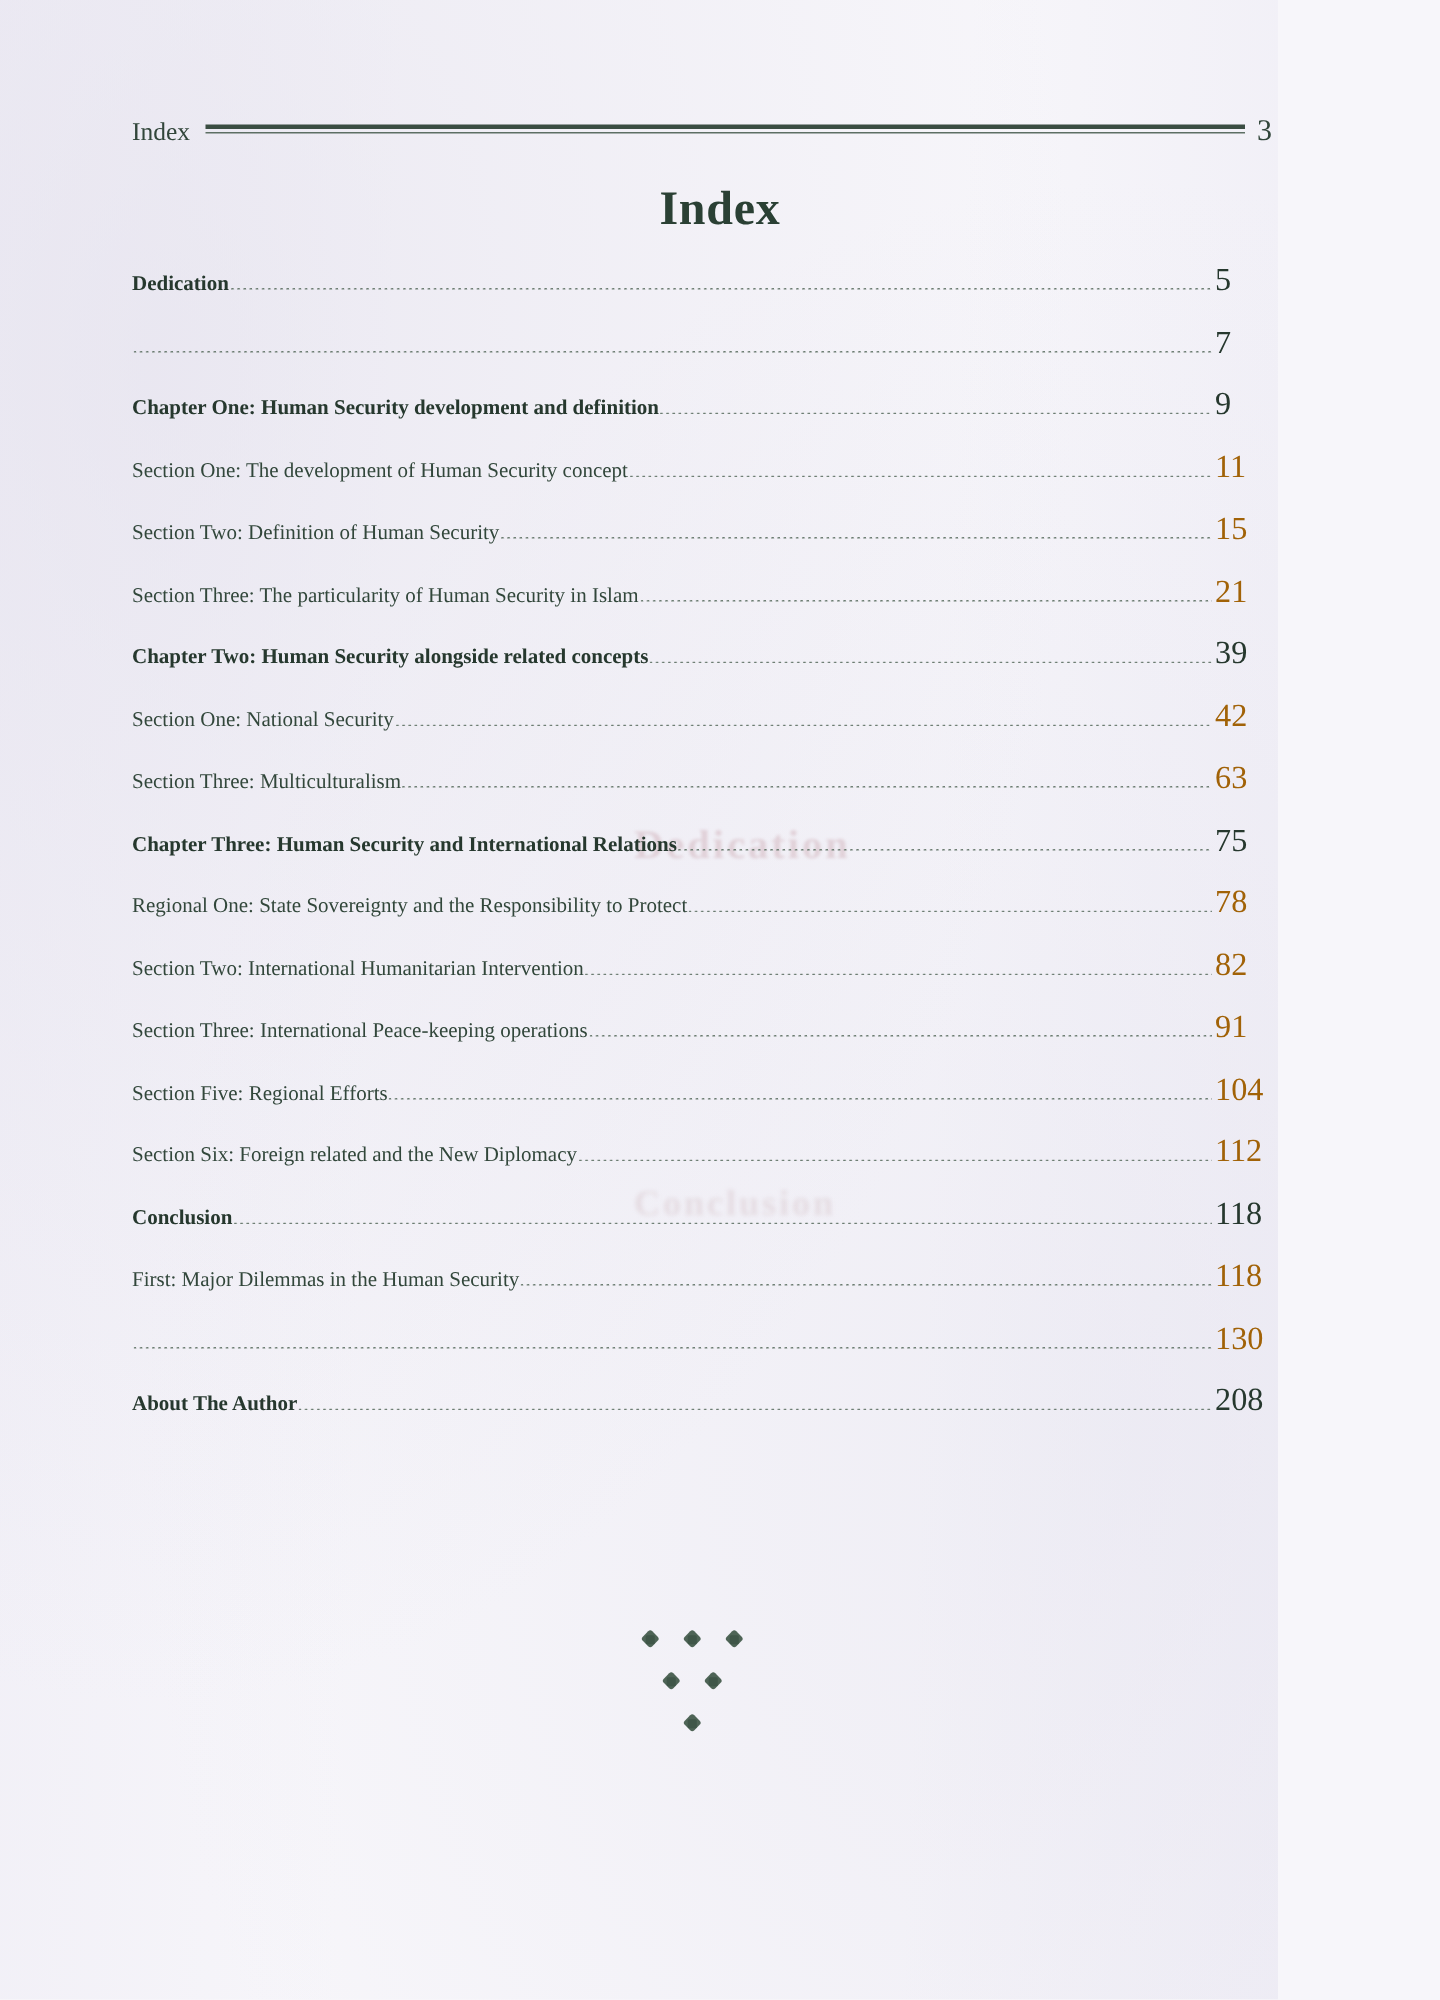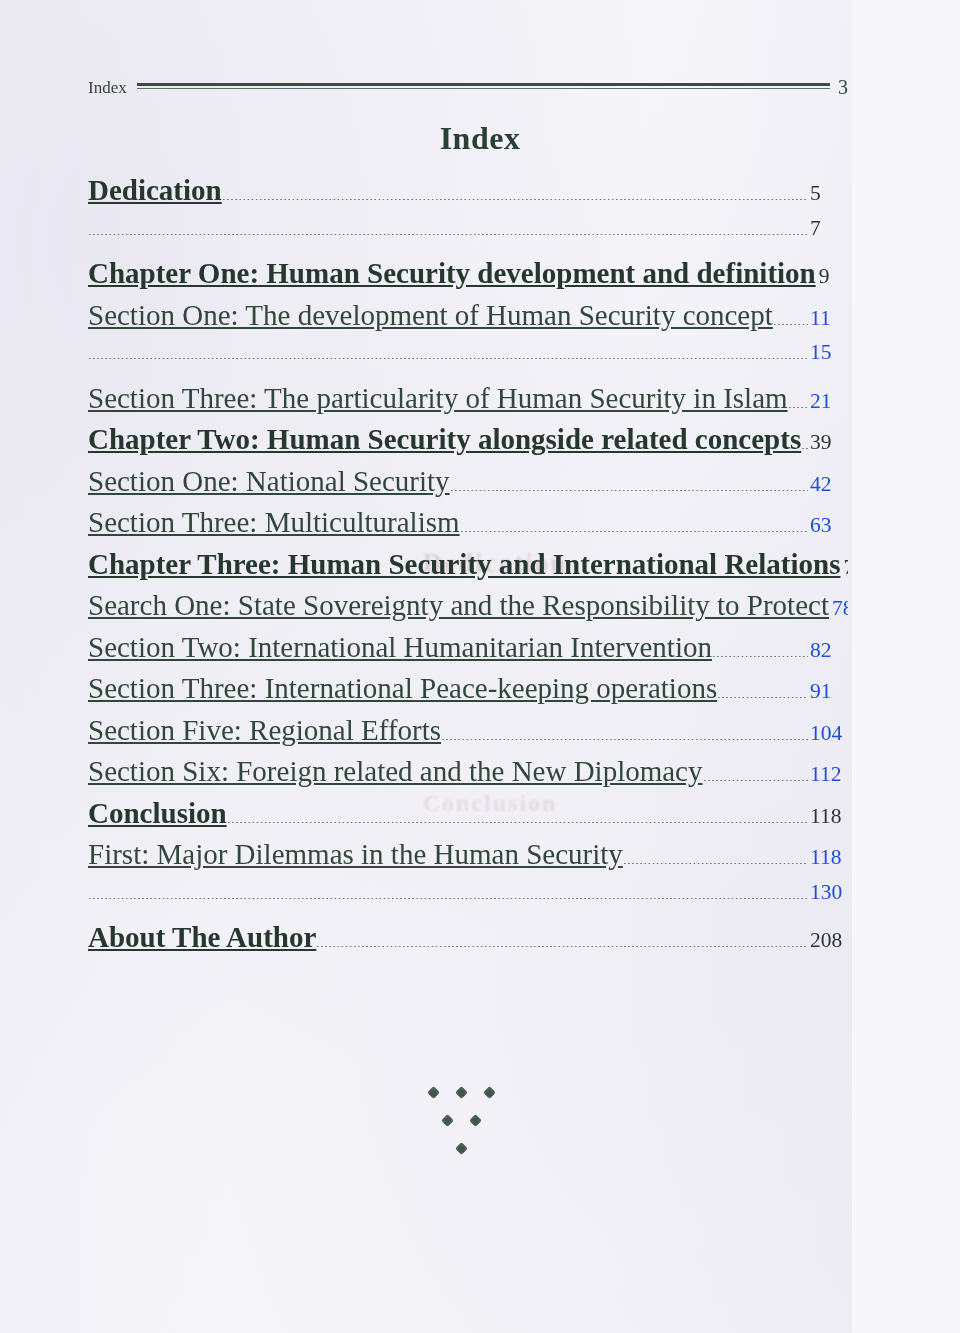--- a/index.html
+++ b/index.html
@@ -132,25 +132,24 @@
     width: 760px;
   }
   .toc-entry {
     display: flex;
     align-items: baseline;
     height: 41.5px;
     white-space: nowrap;
     overflow: hidden;
   }
   .entry-label {
-    font-size: 29px;
+    font-size: 14px;
     line-height: 1;
     color: #32473b;
     flex: 0 0 auto;
-    text-decoration: underline;
   }
   .toc-entry.level-chapter .entry-label,
   .toc-entry.level-front .entry-label {
     font-weight: bold;
     color: #26382e;
   }
   .toc-entry.level-section .entry-label {
     font-weight: normal;
   }
   .leader {
@@ -169,21 +168,21 @@
     height: 2px;
     background-image: radial-gradient(circle at 1px 1px, #6c7d72 0.9px, rgba(0,0,0,0) 1.1px);
     background-size: 4.1px 2px;
     background-repeat: repeat-x;
   }
   .entry-page {
     flex: 0 0 auto;
     min-width: 38px;
     font-size: 21.5px;
     line-height: 1;
-    color: #1d4ed8;
+    color: #a16207;
     text-align: left;
   }
   .toc-entry.level-chapter .entry-page,
   .toc-entry.level-front .entry-page {
     color: #26382e;
   }
 
   
   .ornament {
     position: absolute;
@@ -250,20 +249,21 @@
         <span class="entry-label">Chapter One: Human Security development and definition</span>
         <span class="leader"></span>
         <span class="entry-page">9</span>
       </div>
       <div class="toc-entry level-section">
         <span class="entry-label">Section One: The development of Human Security concept</span>
         <span class="leader"></span>
         <span class="entry-page">11</span>
       </div>
       <div class="toc-entry level-section">
+        <span class="entry-label">Section Two: Definition of Human Security</span>
         <span class="leader"></span>
         <span class="entry-page">15</span>
       </div>
       <div class="toc-entry level-section">
         <span class="entry-label">Section Three: The particularity of Human Security in Islam</span>
         <span class="leader"></span>
         <span class="entry-page">21</span>
       </div>
       <div class="toc-entry level-chapter">
         <span class="entry-label">Chapter Two: Human Security alongside related concepts</span>
@@ -279,21 +279,21 @@
         <span class="entry-label">Section Three: Multiculturalism</span>
         <span class="leader"></span>
         <span class="entry-page">63</span>
       </div>
       <div class="toc-entry level-chapter">
         <span class="entry-label">Chapter Three: Human Security and International Relations</span>
         <span class="leader"></span>
         <span class="entry-page">75</span>
       </div>
       <div class="toc-entry level-section">
-        <span class="entry-label">Search One: State Sovereignty and the Responsibility to Protect</span>
+        <span class="entry-label">Regional One: State Sovereignty and the Responsibility to Protect</span>
         <span class="leader"></span>
         <span class="entry-page">78</span>
       </div>
       <div class="toc-entry level-section">
         <span class="entry-label">Section Two: International Humanitarian Intervention</span>
         <span class="leader"></span>
         <span class="entry-page">82</span>
       </div>
       <div class="toc-entry level-section">
         <span class="entry-label">Section Three: International Peace-keeping operations</span>

